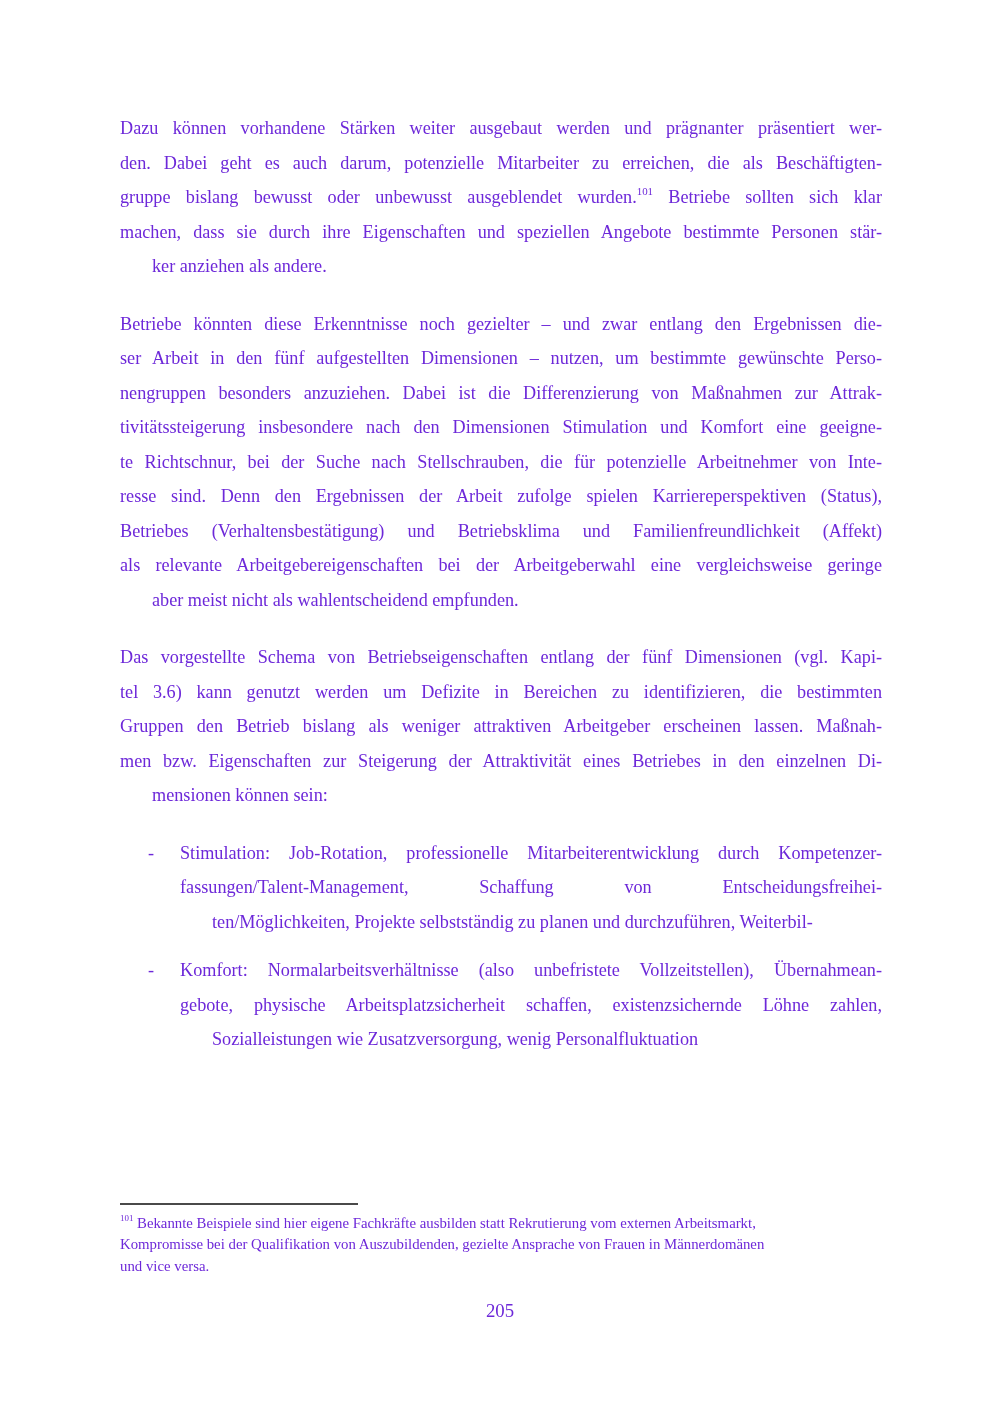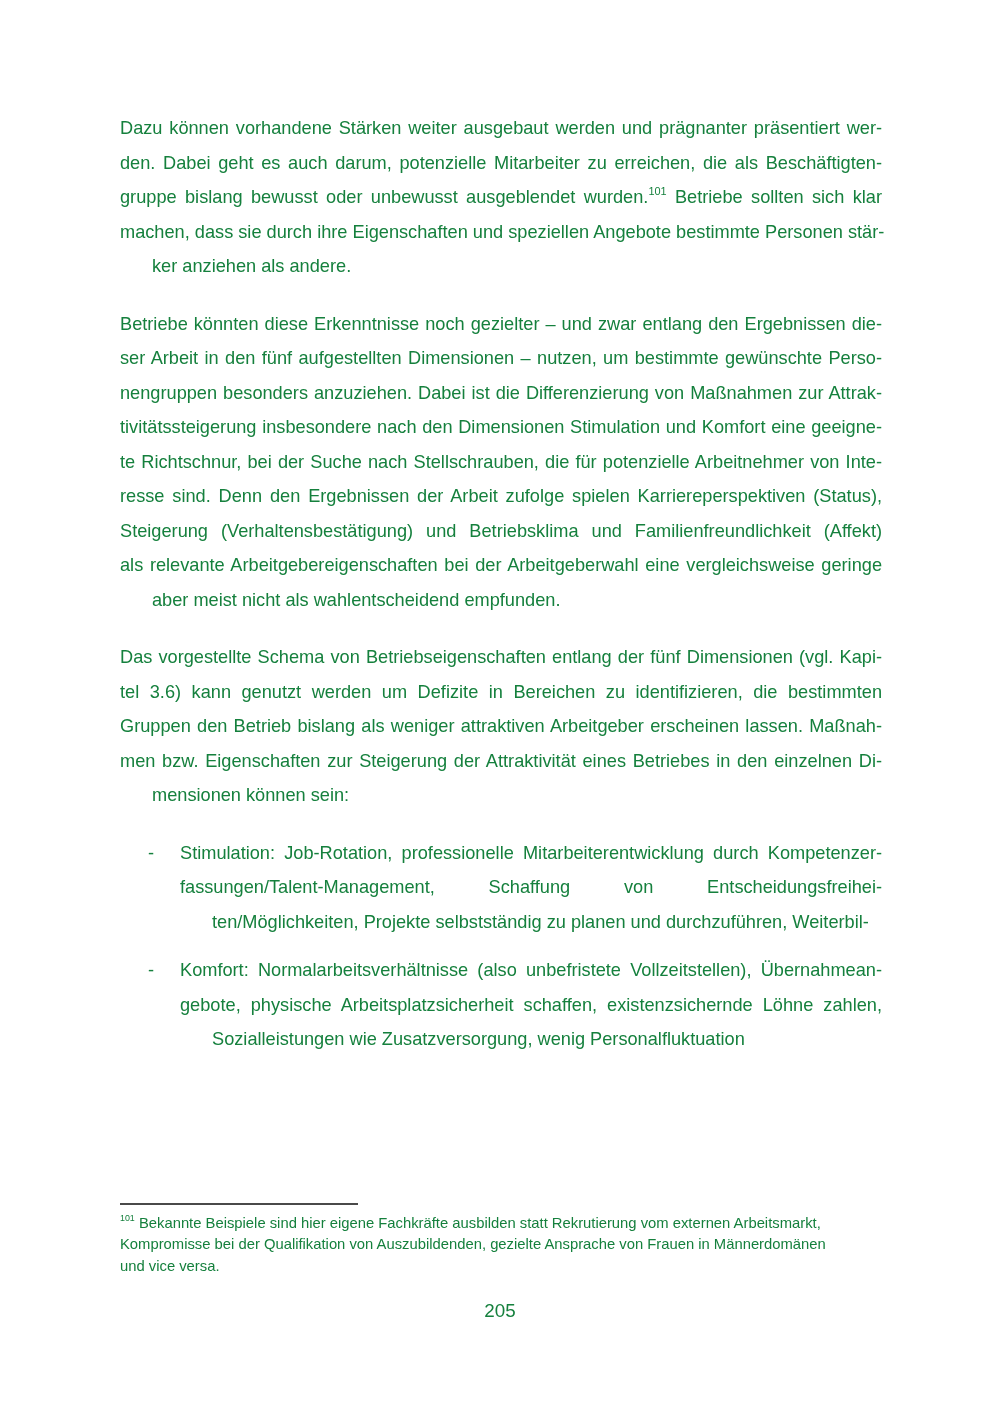--- a/index.html
+++ b/index.html
@@ -8,22 +8,22 @@
     width: 1000px;
     height: 1414px;
     background: #ffffff;
     overflow: hidden;
   }
   .page {
     position: relative;
     width: 1000px;
     height: 1414px;
     background: #ffffff;
-    font-family: Liberation Sans, sans-serif;
-    color: #15803d;
+    font-family: Liberation Serif, serif;
+    color: #6d28d9;
   }
   .content {
     position: absolute;
     left: 120px;
     top: 111px;
     width: 762px;
     font-size: 18.2px;
     line-height: 34.5px;
   }
   .para { margin: 0 0 23px 0; }
@@ -99,21 +99,21 @@
         <div class="line">ker anziehen als andere.</div>
       </div>
 
     <div class="para justify">
         <div class="line">Betriebe könnten diese Erkenntnisse noch gezielter – und zwar entlang den Ergebnissen die-</div>
         <div class="line">ser Arbeit in den fünf aufgestellten Dimensionen – nutzen, um bestimmte gewünschte Perso-</div>
         <div class="line">nengruppen besonders anzuziehen. Dabei ist die Differenzierung von Maßnahmen zur Attrak-</div>
         <div class="line">tivitätssteigerung insbesondere nach den Dimensionen Stimulation und Komfort eine geeigne-</div>
         <div class="line">te Richtschnur, bei der Suche nach Stellschrauben, die für potenzielle Arbeitnehmer von Inte-</div>
         <div class="line">resse sind. Denn den Ergebnissen der Arbeit zufolge spielen Karriereperspektiven (Status),</div>
-        <div class="line">Steigerung (Verhaltensbestätigung) und Betriebsklima und Familienfreundlichkeit (Affekt)</div>
+        <div class="line">Betriebes (Verhaltensbestätigung) und Betriebsklima und Familienfreundlichkeit (Affekt)</div>
         <div class="line">als relevante Arbeitgebereigenschaften bei der Arbeitgeberwahl eine vergleichsweise geringe</div>
         <div class="line">aber meist nicht als wahlentscheidend empfunden.</div>
       </div>
 
     <div class="para justify">
         <div class="line">Das vorgestellte Schema von Betriebseigenschaften entlang der fünf Dimensionen (vgl. Kapi-</div>
         <div class="line">tel 3.6) kann genutzt werden um Defizite in Bereichen zu identifizieren, die bestimmten</div>
         <div class="line">Gruppen den Betrieb bislang als weniger attraktiven Arbeitgeber erscheinen lassen. Maßnah-</div>
         <div class="line">men bzw. Eigenschaften zur Steigerung der Attraktivität eines Betriebes in den einzelnen Di-</div>
         <div class="line">mensionen können sein:</div>

